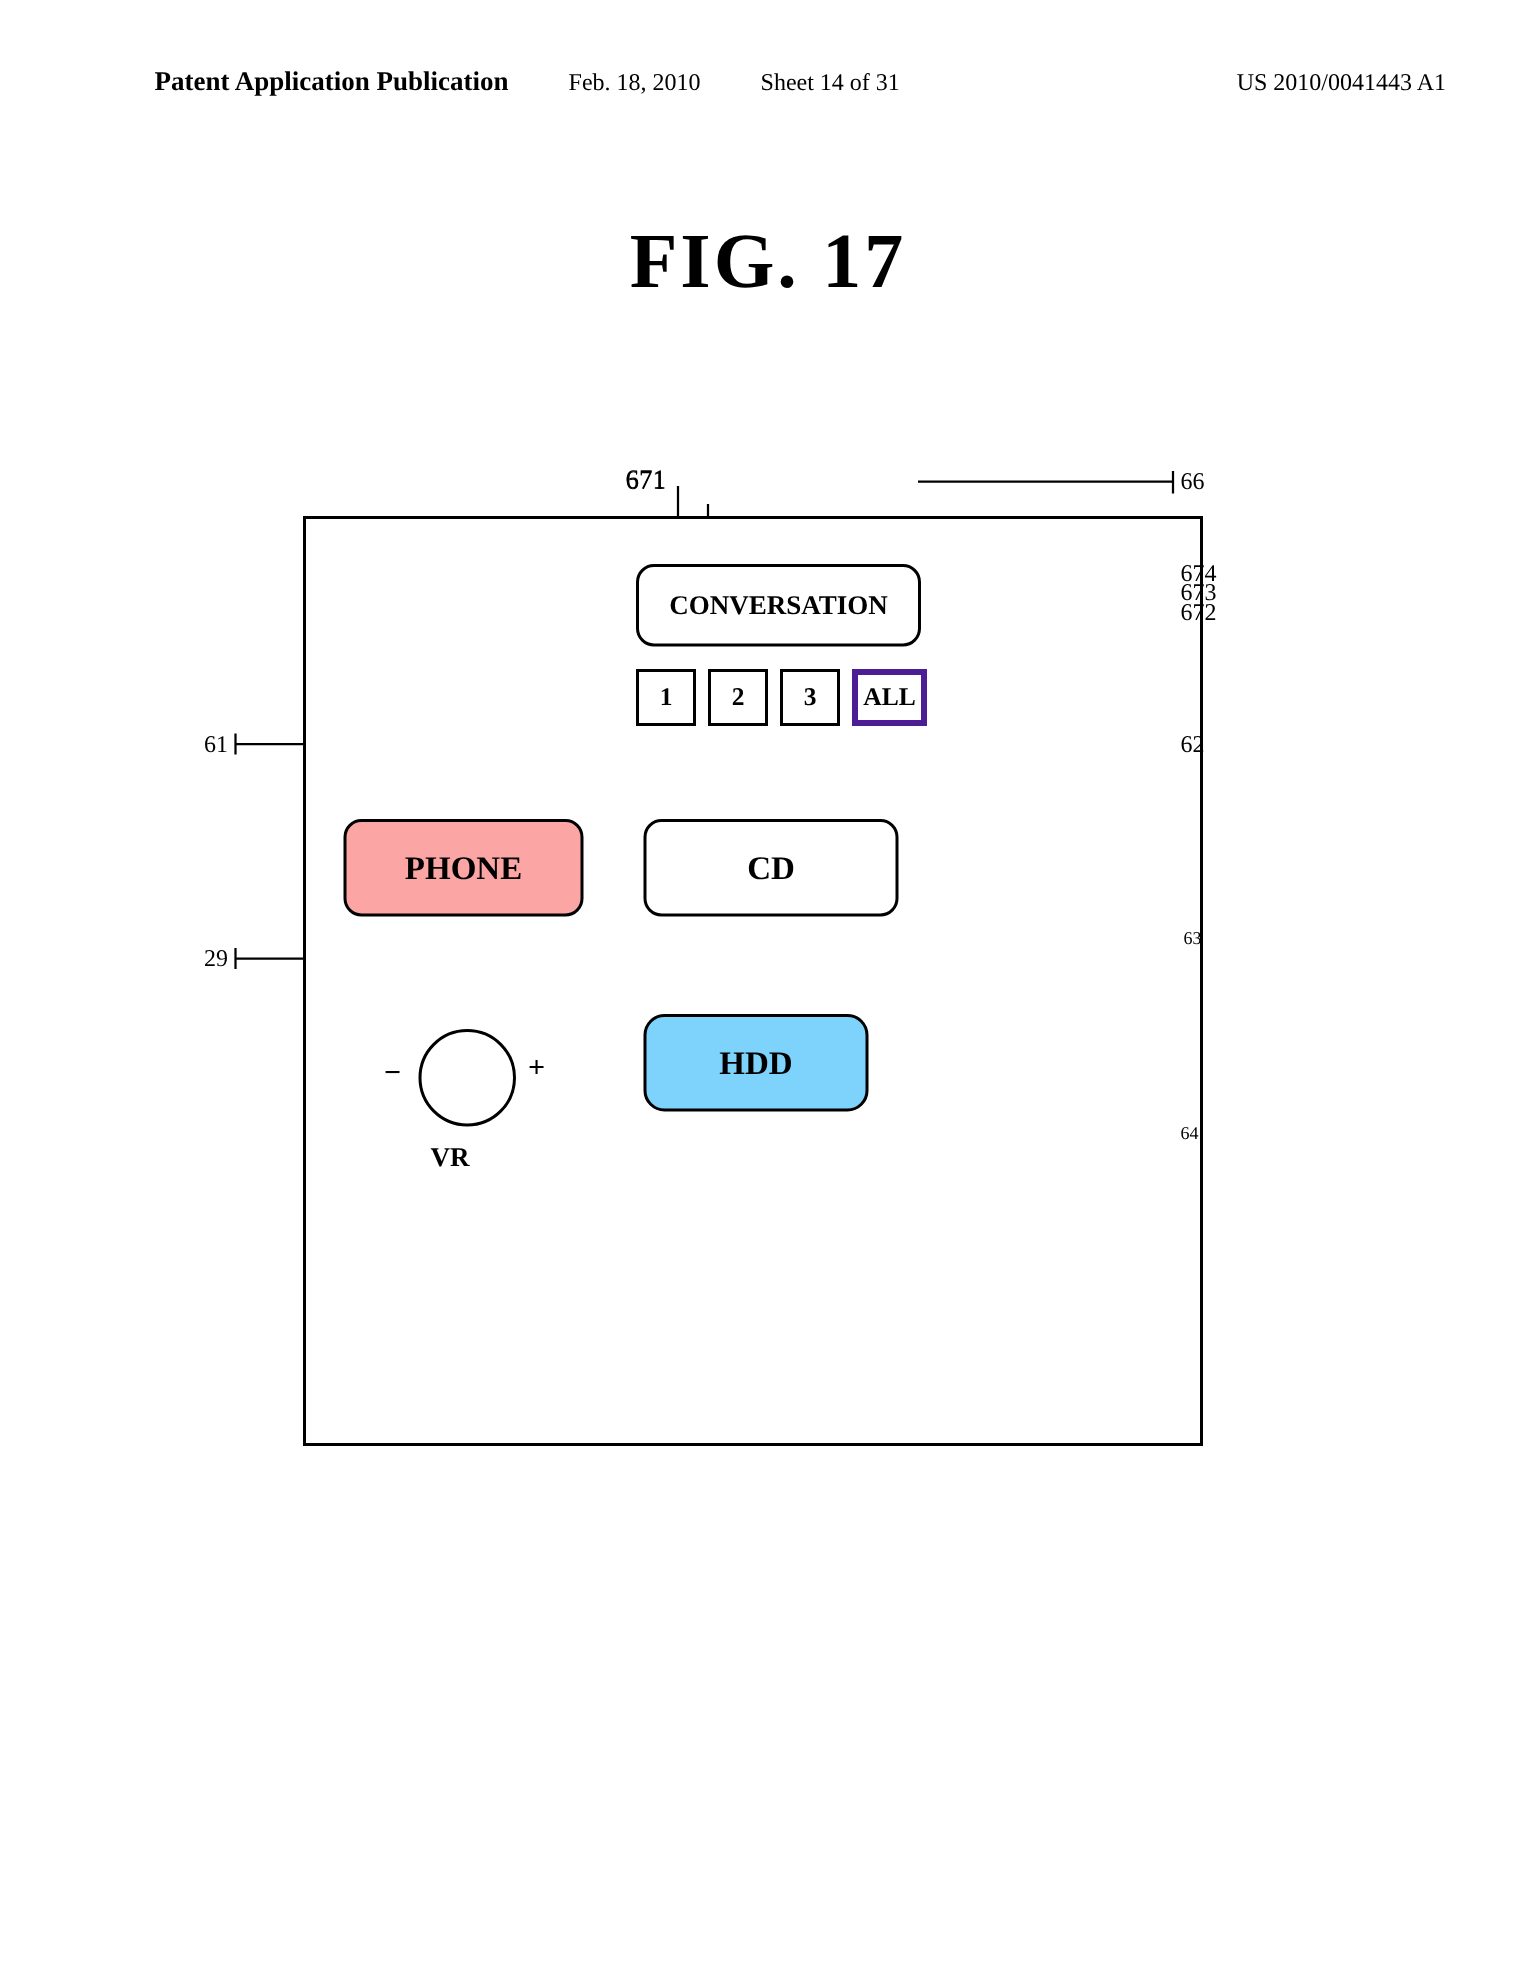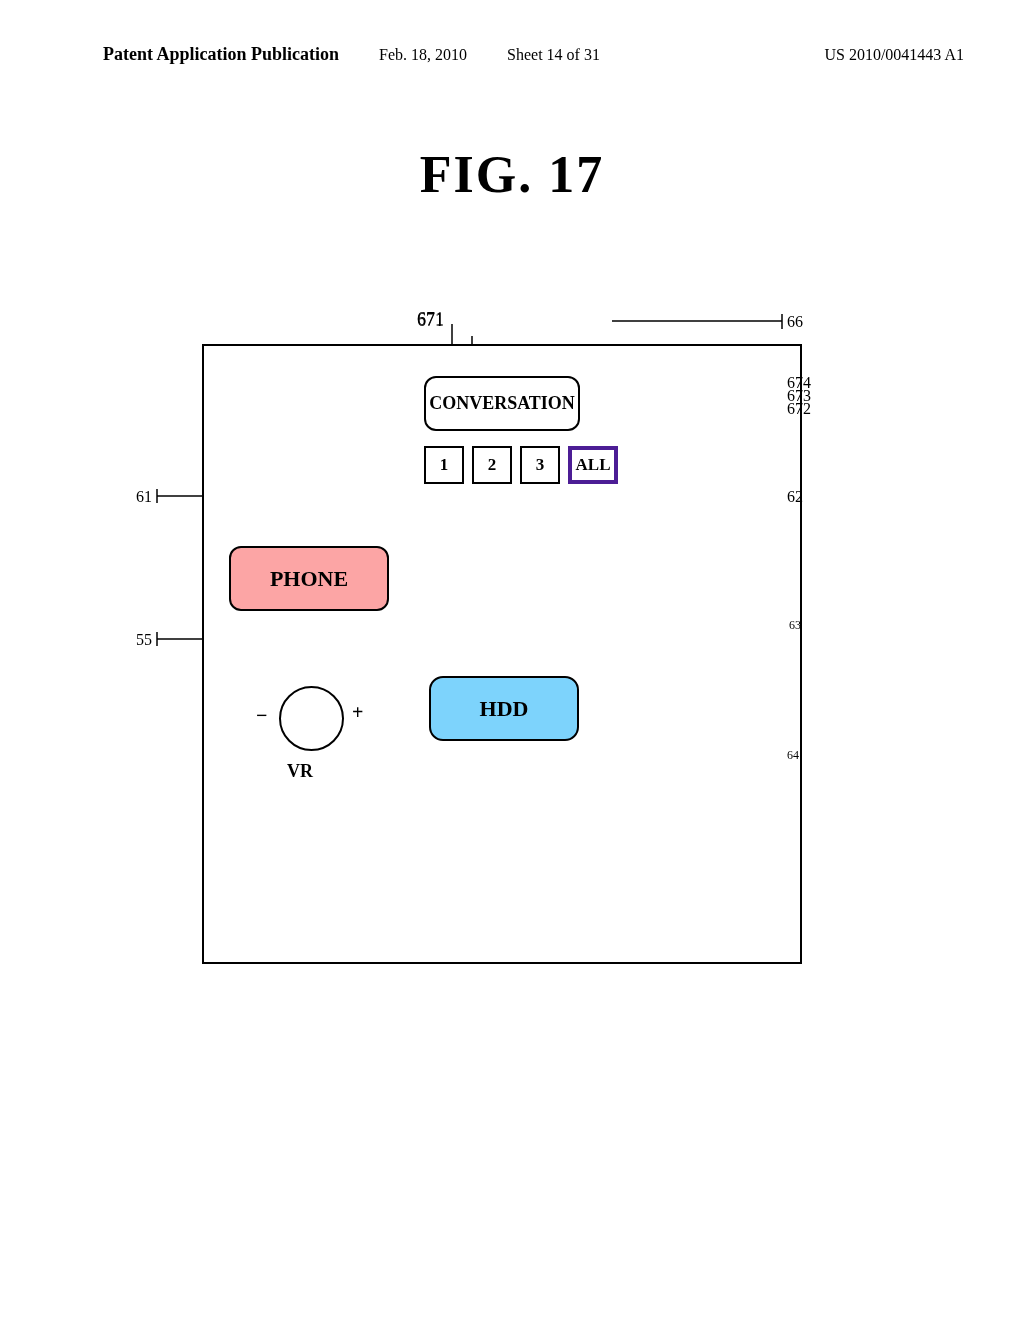--- a/index.html
+++ b/index.html
@@ -63,21 +63,21 @@
       height: 620px;
       border: 2.5px solid #000;
       background: #fff;
     }
 
     
     .conversation-box {
       position: absolute;
       left: 220px;
       top: 30px;
-      width: 156px;
+      width: 190px;
       height: 55px;
       border: 2.5px solid #000;
       border-radius: 12px;
       display: flex;
       align-items: center;
       justify-content: center;
       font-size: 18px;
       font-weight: bold;
       background: #fff;
     }
@@ -311,20 +311,23 @@
       </div>
       <div class="num-box-all">
         <span>ALL</span>
       </div>
     </div>
 
     <div class="phone-box">
       <span>PHONE</span>
     </div>
 
+    <div class="cd-box">
+      <span>CD</span>
+    </div>
 
     <div class="hdd-box">
       <span>HDD</span>
     </div>
 
 
     <div class="vr-knob"></div>
     <div class="minus-label">−</div>
     <div class="plus-label">+</div>
     <div class="vr-label">VR</div>
@@ -342,15 +345,15 @@
   <div class="ref-label" style="left: 665px; top: 136px; font-size: 16px;">672</div>
 
   <div class="ref-label" style="left: 14px; top: 224px; font-size: 16px;">61</div>
 
   <div class="ref-label" style="left: 665px; top: 224px; font-size: 16px;">62</div>
 
   <div class="ref-label" style="left: 667px; top: 354px; font-size: 12px;">63</div>
 
   <div class="ref-label" style="left: 665px; top: 484px; font-size: 12px;">64</div>
 
-  <div class="ref-label" style="left: 14px; top: 367px; font-size: 16px;">55</div>
+  <div class="ref-label" style="left: 14px; top: 367px; font-size: 16px;">29</div>
 
 </div>
 
 </body></html>

